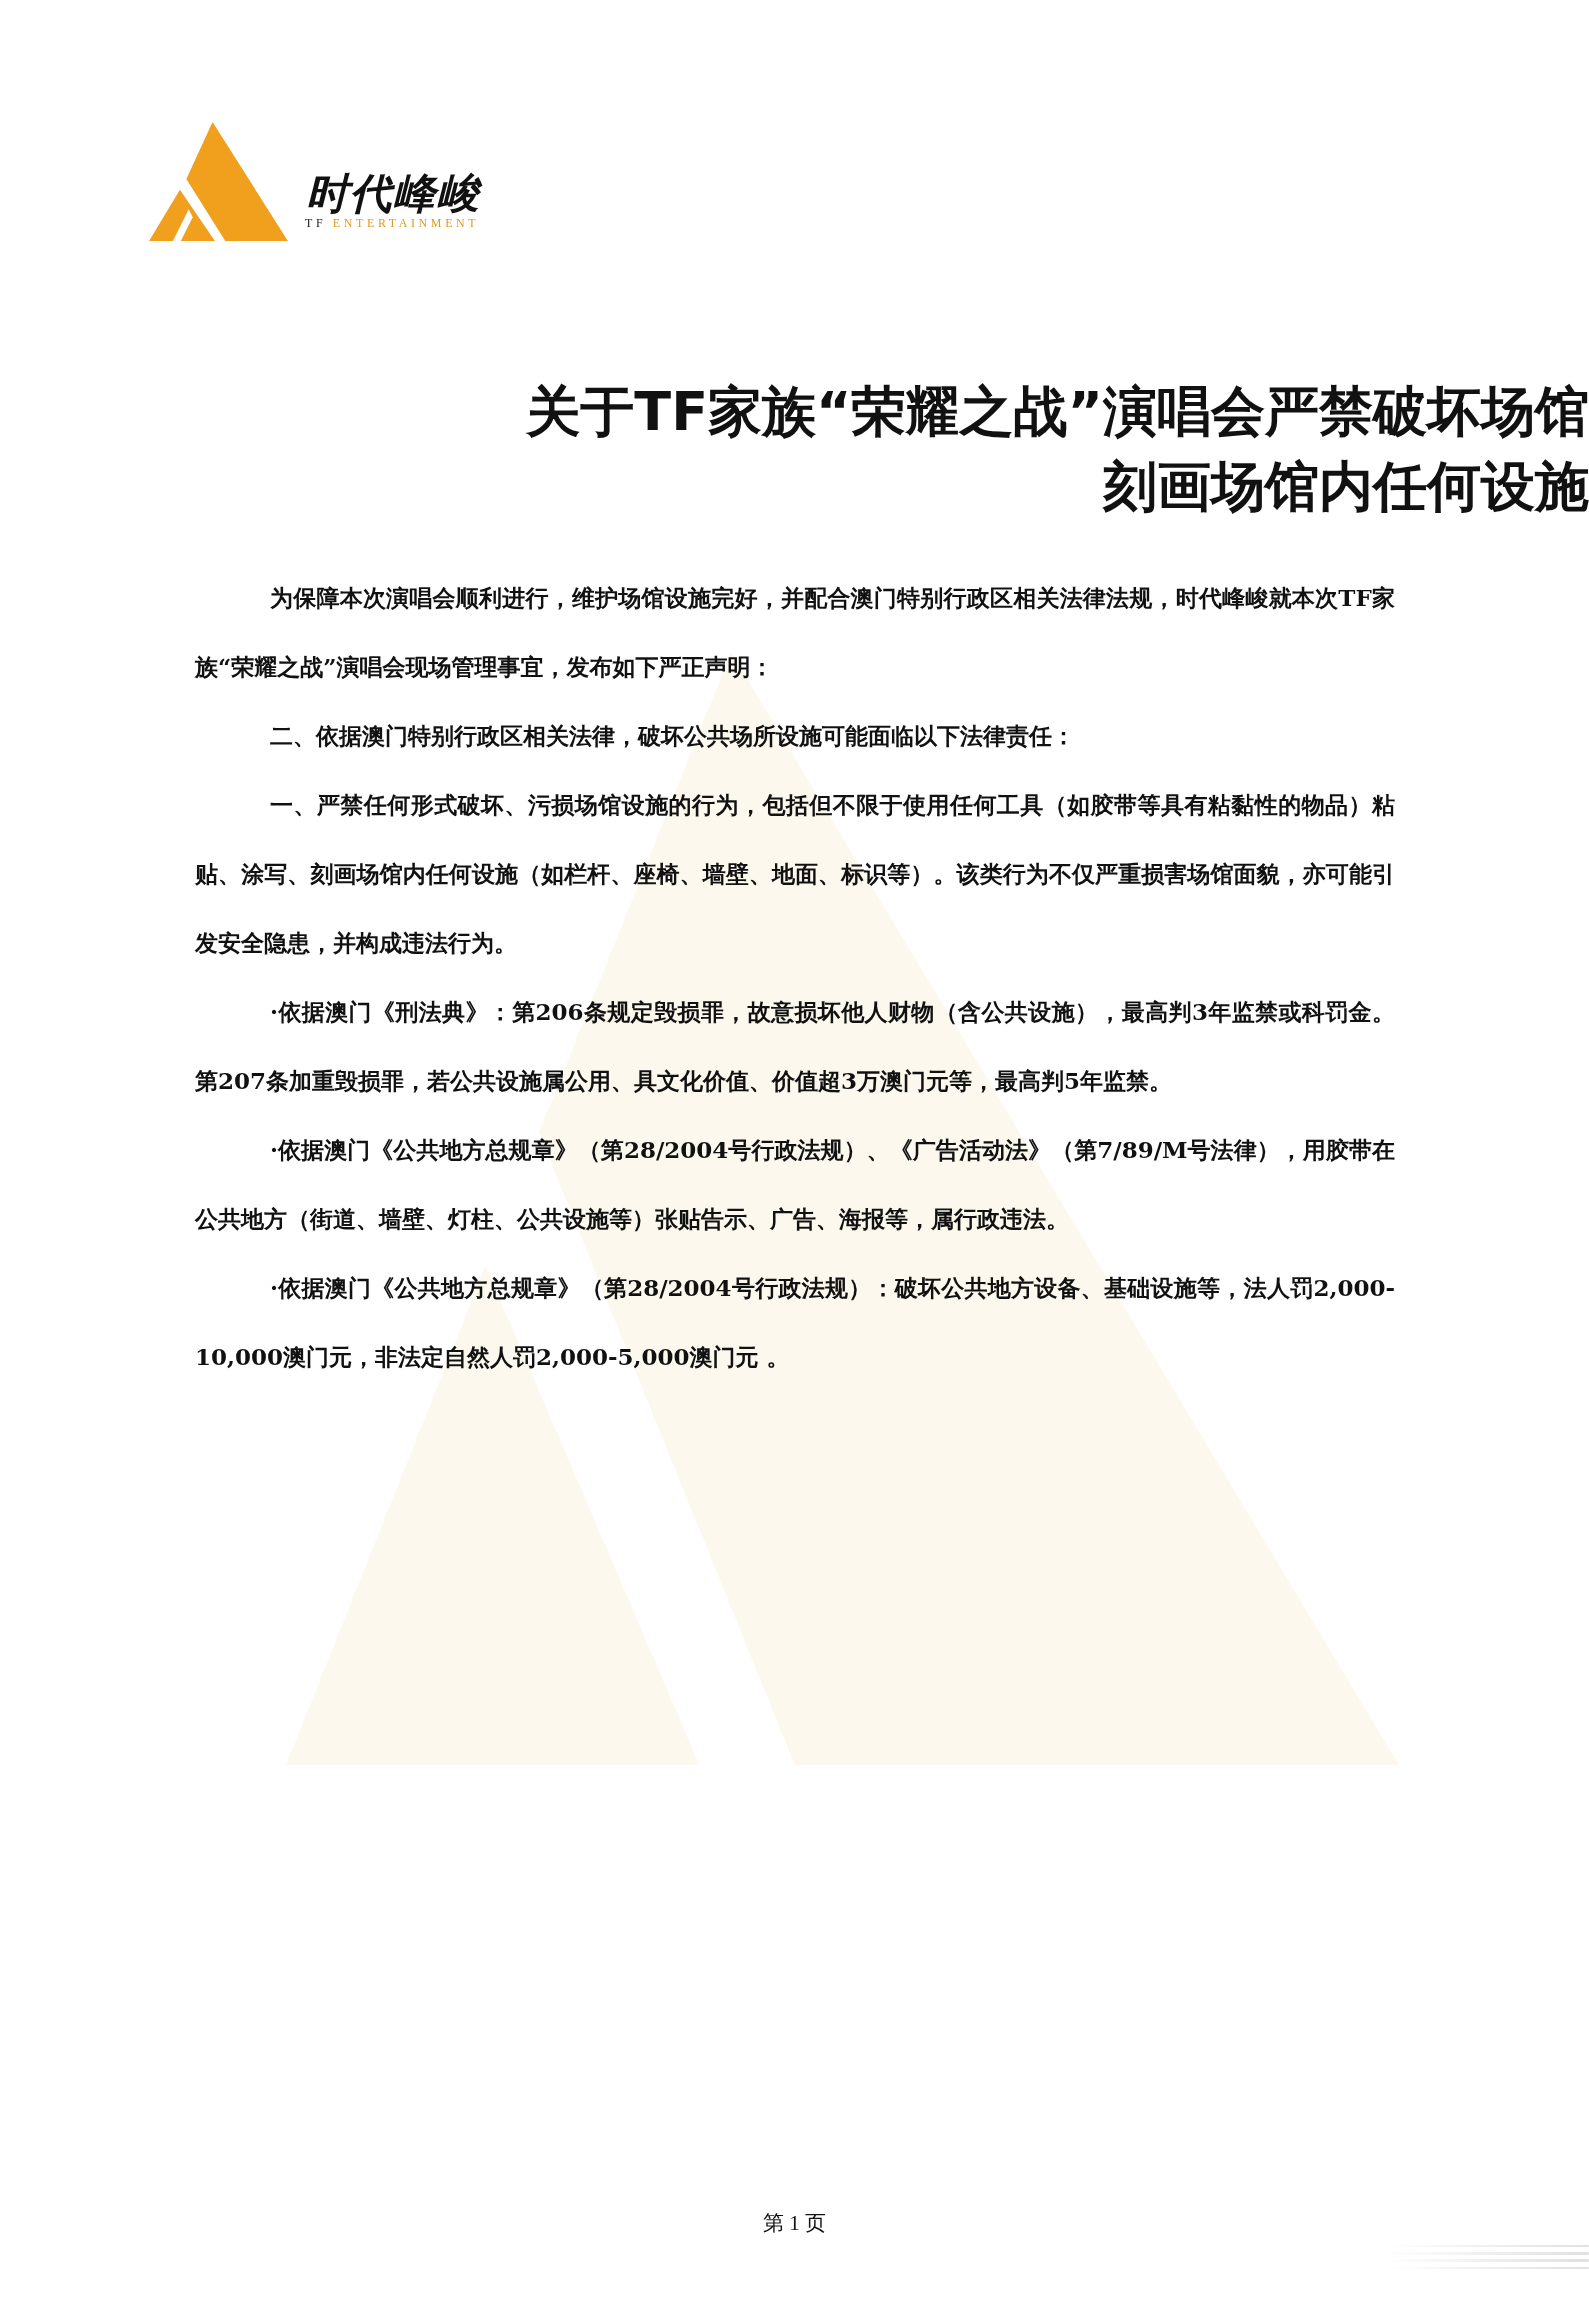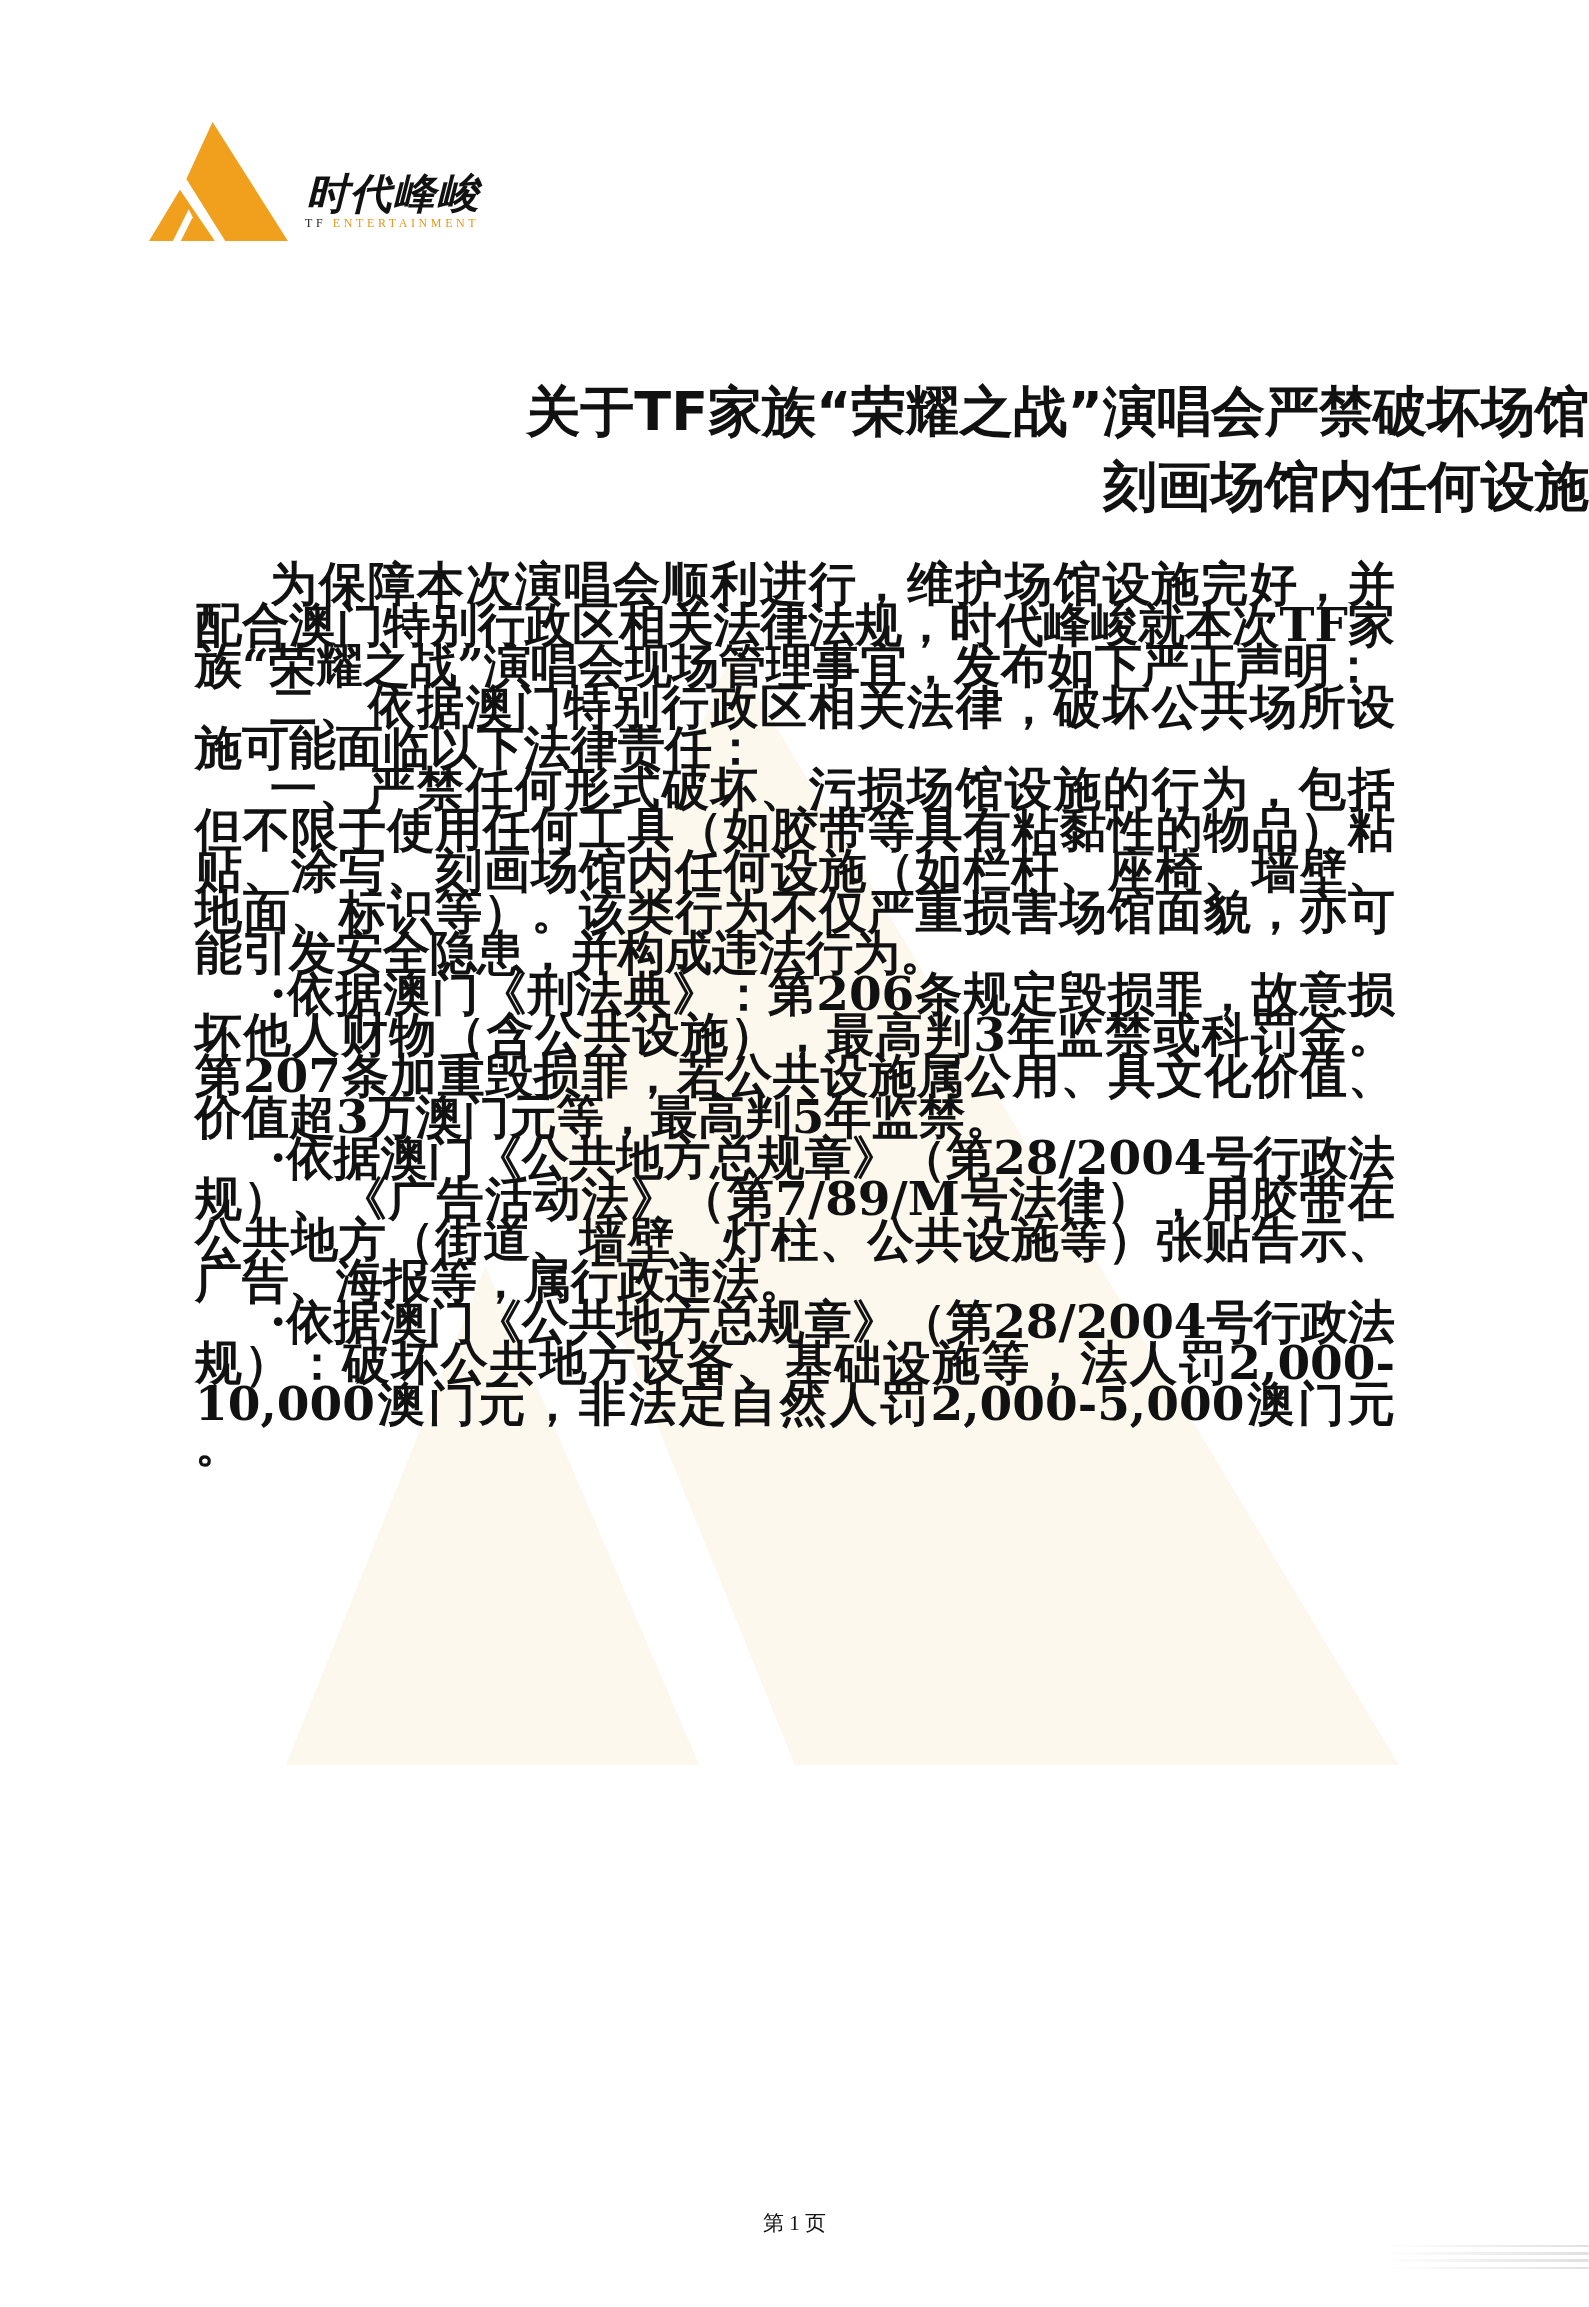--- a/index.html
+++ b/index.html
@@ -22,21 +22,21 @@
       font-family: Liberation Serif, serif; color: #e09a1a; white-space: nowrap;
     }
     .logo-en .tf { color: #222; }
     .title {
       position: absolute; left: 0; top: 374px; width: 1589px; text-align: right; z-index: 1;
       font-family: "DejaVu Sans", sans-serif; font-weight: bold; font-size: 54px; line-height: 75px;
       color: #111;
     }
     .content {
       position: absolute; left: 195px; top: 563px; width: 1200px; z-index: 1;
-      font-size: 47px; line-height: 41px; font-weight: bold; text-align: justify;
+      font-size: 23px; line-height: 69px; font-weight: bold; text-align: justify;
       font-family: "DejaVu Serif", "Liberation Serif", serif;
     }
     .content p { margin: 0; text-indent: 75px; }
     .page-num {
       position: absolute; left: 0; width: 1589px; top: 2209px; text-align: center; z-index: 1;
       font-size: 21px; font-family: "Liberation Serif", serif; color: #111;
     }
     .stack-edges { position: absolute; right: 0; top: 2245px; width: 207px; height: 48px; z-index: 0; }
     .stack-edges div { height: 2.4px; margin-bottom: 4.8px; background: linear-gradient(to right, rgba(0,0,0,0), rgba(0,0,0,0.12)); border-radius: 0 2.4px 2.4px 0; }
   </style>

